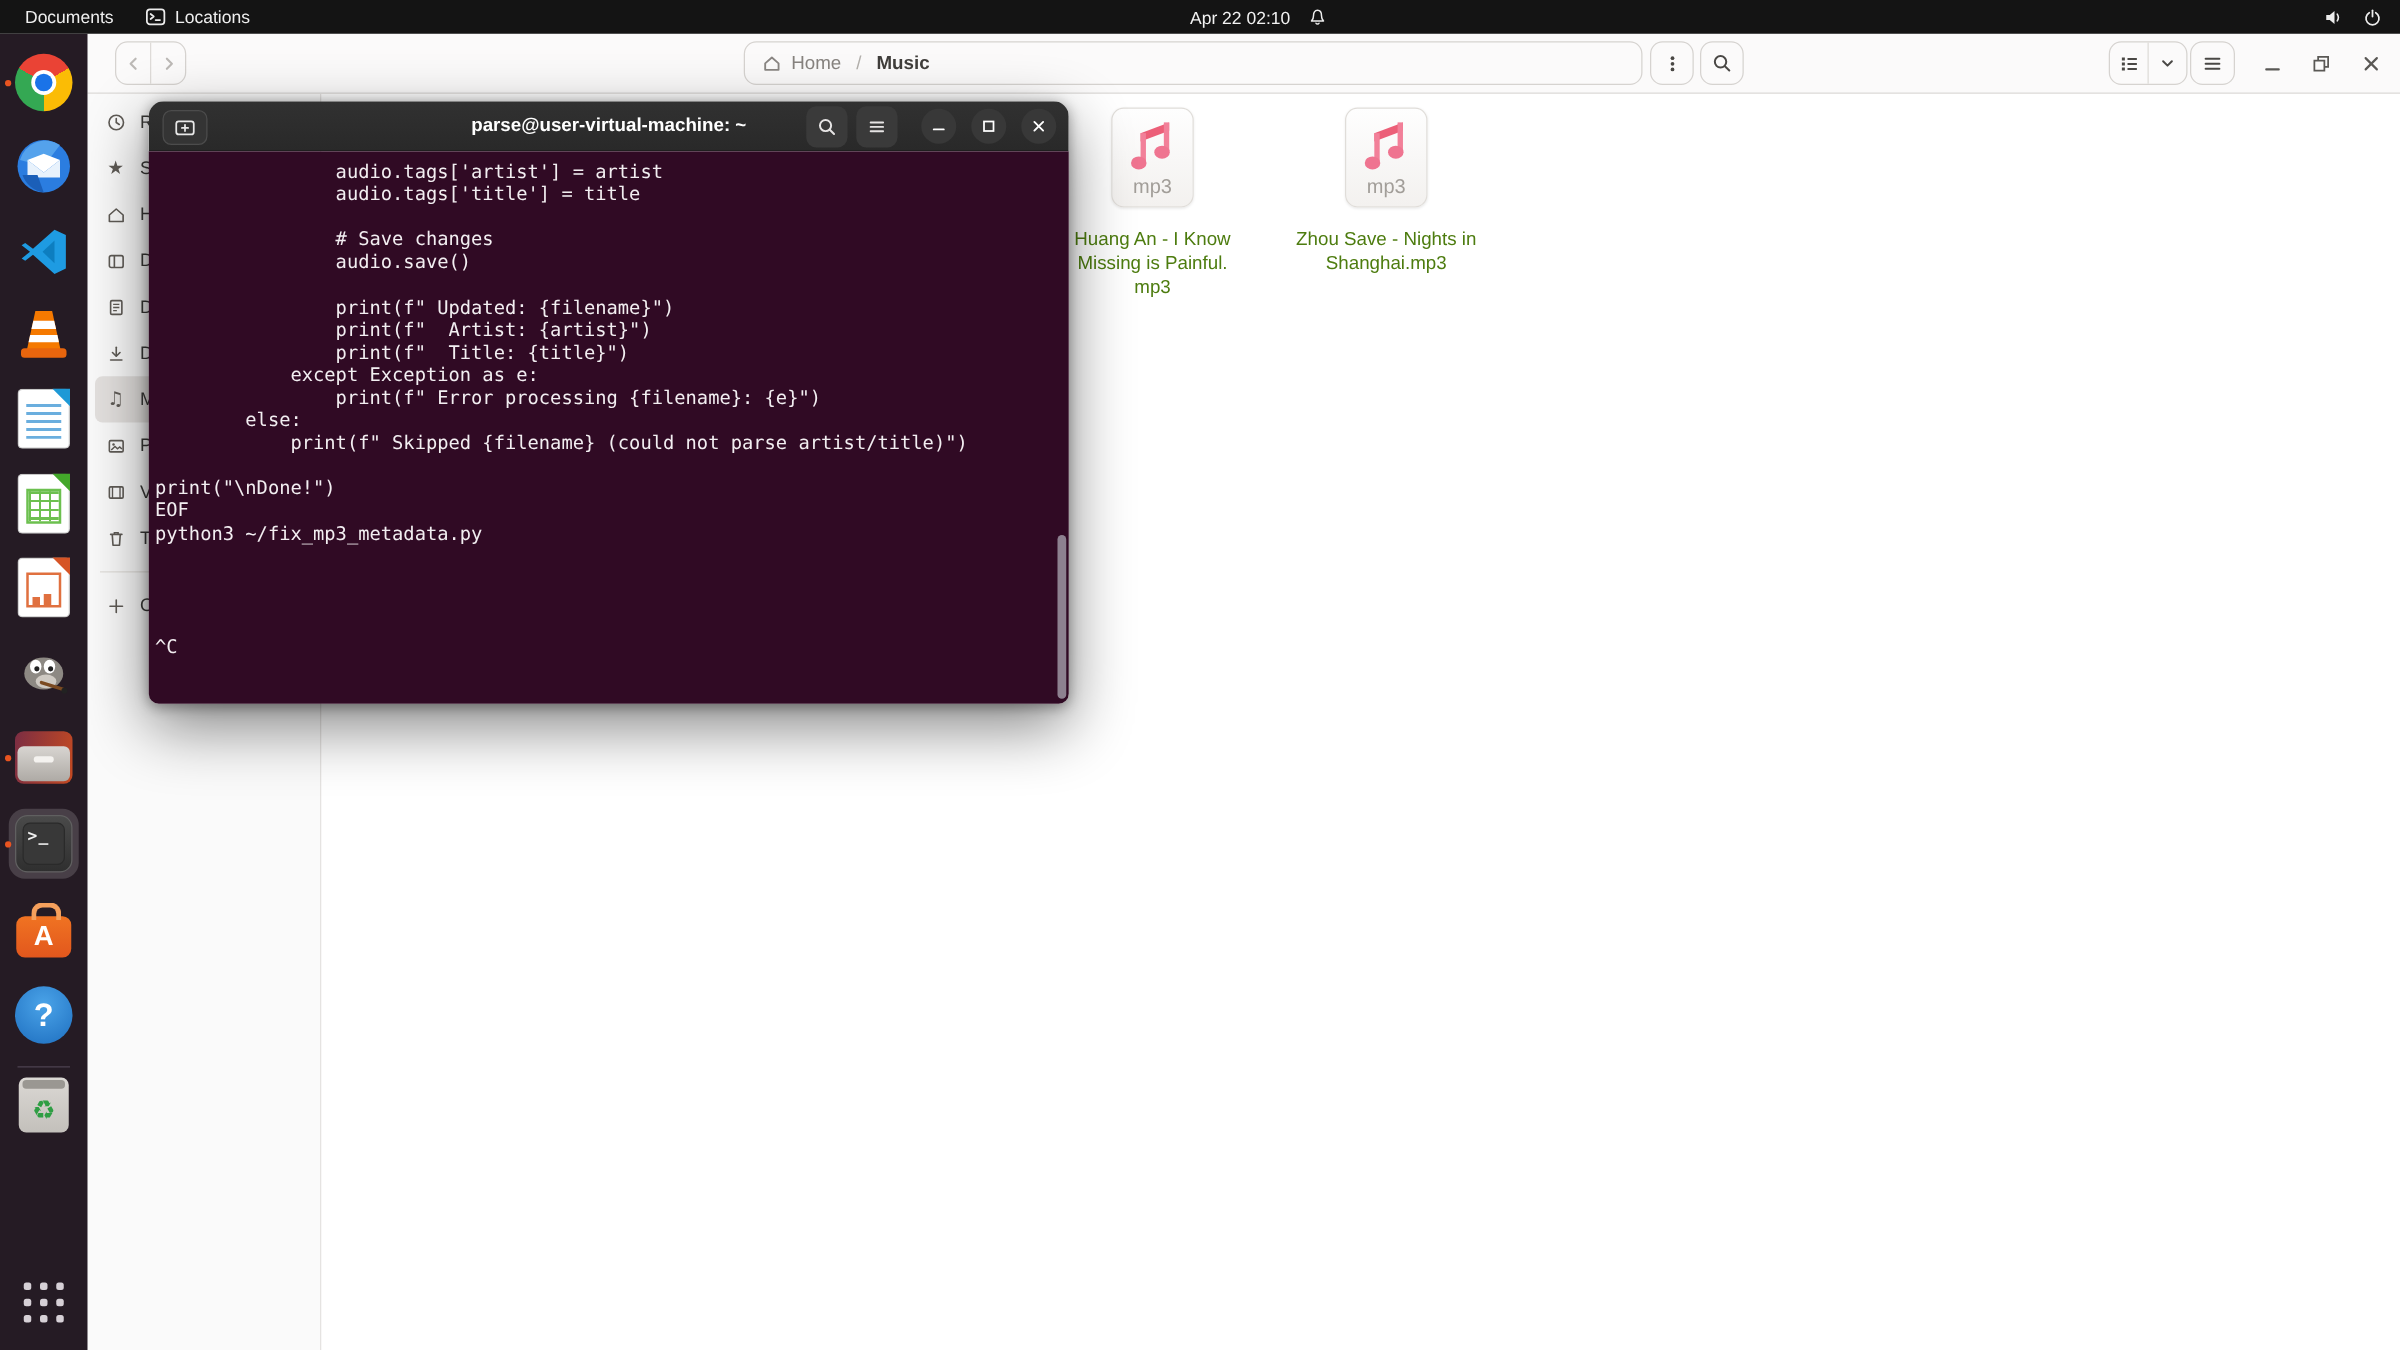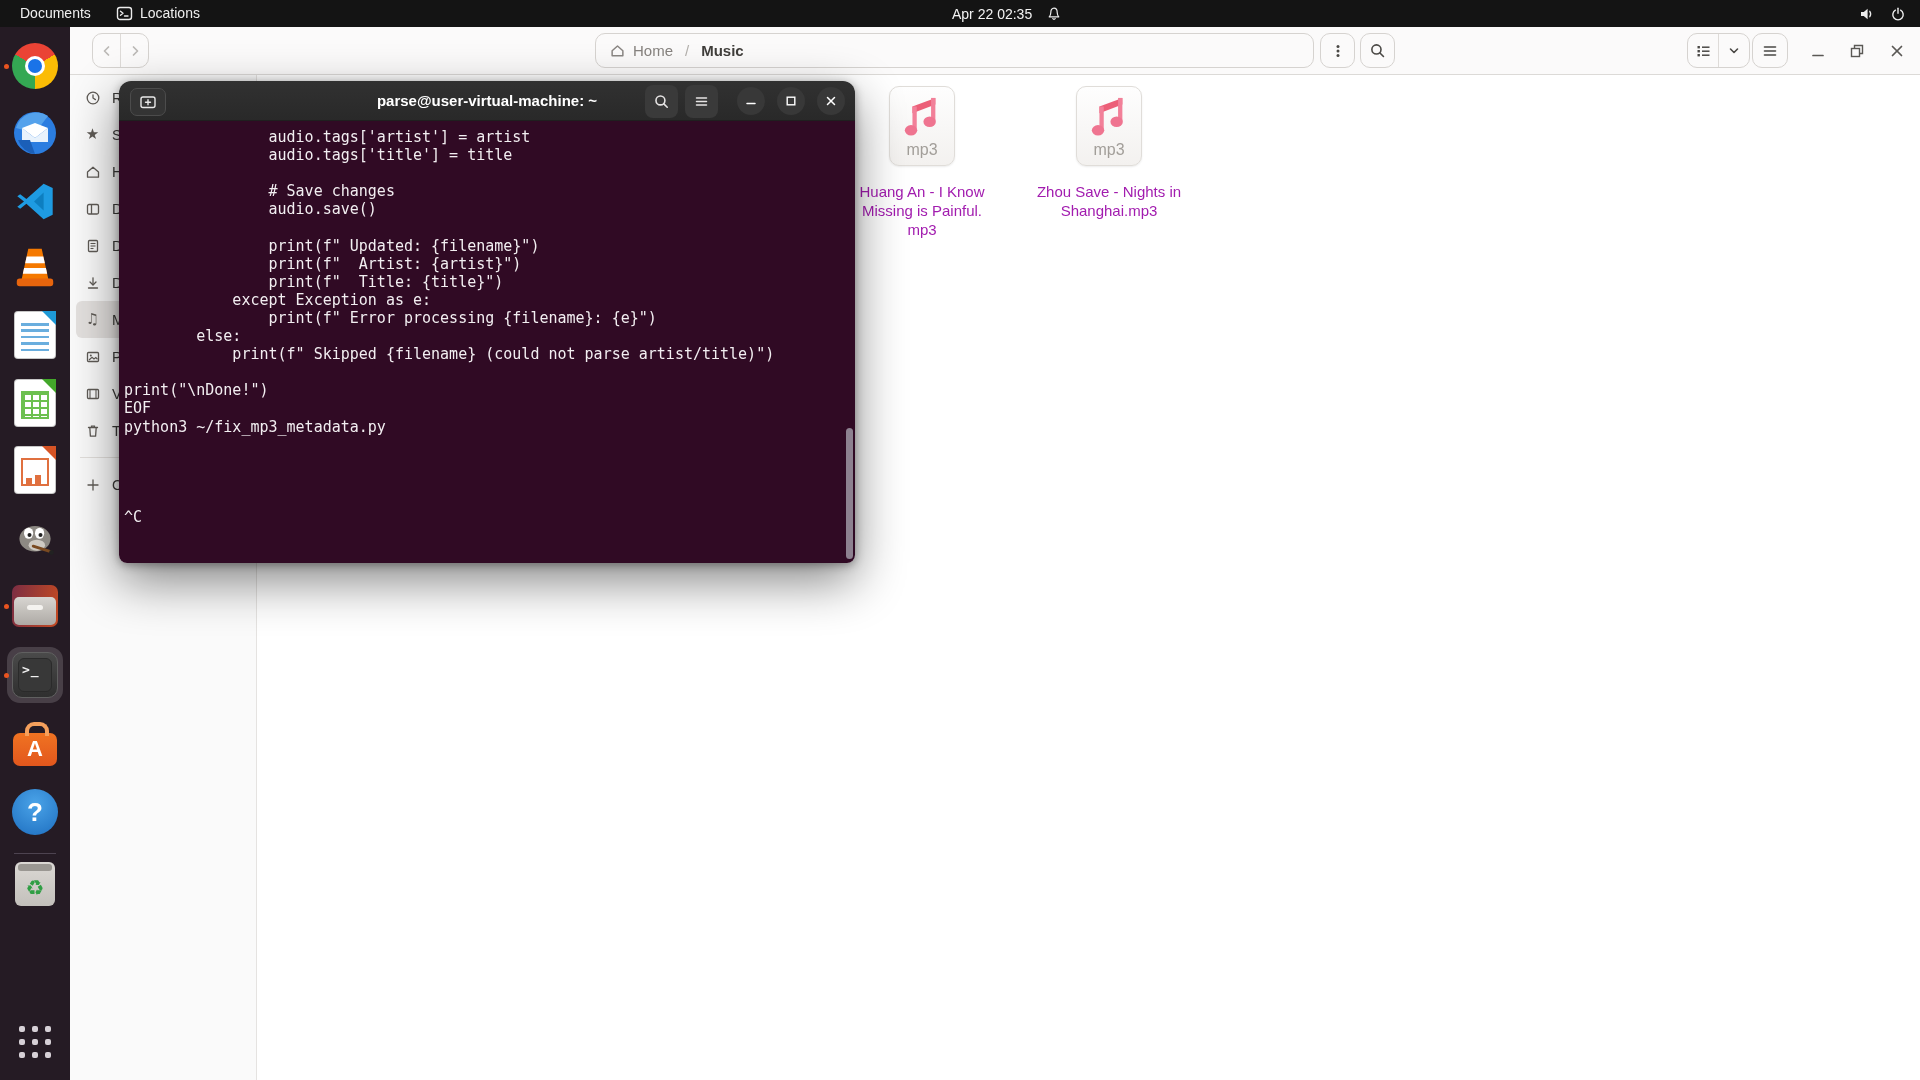--- a/index.html
+++ b/index.html
@@ -83,21 +83,21 @@
   .srow .sic{width:17px;flex:none;display:flex;justify-content:center;color:#5f5b56;}
   .srow.sel{background:#e4e1df;}
   .side-div{height:1px;background:#e2dfdc;margin:8px 10px;}
   .uni-ic{font-family:"DejaVu Sans",sans-serif;font-size:15px;line-height:1;color:#5f5b56;}
 
   .fm-content{position:absolute;left:246px;top:76px;width:1662px;height:1004px;background:#ffffff;z-index:4;}
   .file-item{position:absolute;top:10px;width:172px;text-align:center;}
   .fi-1{left:590px;} .fi-2{left:777px;}
   .mp3card{width:66px;height:80px;margin:0 auto;border:1px solid #e0ddd9;border-radius:10px;background:linear-gradient(180deg,#fefefe,#f3f1ef);box-shadow:0 1px 2px rgba(0,0,0,.08);position:relative;display:flex;justify-content:center;box-sizing:border-box;}
   .mp3badge{position:absolute;bottom:6px;left:0;right:0;text-align:center;font-size:16px;color:#a29e99;}
-  .file-label{margin-top:16px;font-size:15px;line-height:19px;color:#a21caf;white-space:pre-line;}
+  .file-label{margin-top:16px;font-size:15px;line-height:19px;color:#4d7c0f;white-space:pre-line;}
 
   
   .term{position:absolute;left:119px;top:81px;width:736px;height:482px;z-index:40;border-radius:12px 12px 8px 8px;box-shadow:0 18px 50px rgba(0,0,0,.48),0 2px 10px rgba(0,0,0,.35);}
   .term-tb{position:absolute;left:0;top:0;right:0;height:40px;background:linear-gradient(#313131,#292929);border-radius:12px 12px 0 0;border-bottom:1px solid #1f1f1f;box-sizing:border-box;}
   .term-title{position:absolute;left:0;right:0;top:0;height:40px;line-height:40px;text-align:center;color:#ffffff;font-size:15px;font-weight:bold;}
   .newtab{position:absolute;left:11px;top:7px;width:34px;height:26px;border:1px solid #4c4c4c;border-radius:7px;background:#343434;display:flex;align-items:center;justify-content:center;}
   .t-sq{position:absolute;top:4px;width:33px;height:33px;border-radius:8px;background:#3a3a3a;display:flex;align-items:center;justify-content:center;}
   .t-search{left:526px;} .t-menu{left:566px;}
   .t-cir{position:absolute;top:6px;width:28px;height:28px;border-radius:50%;background:#383838;display:flex;align-items:center;justify-content:center;}
   .t-min{left:618px;} .t-max{left:658px;} .t-close{left:698px;}
@@ -117,21 +117,21 @@
     <span>
       <svg width="17" height="17" viewBox="0 0 17 17">
           <rect x="1.5" y="2.5" width="14" height="12" rx="2.5" fill="none" stroke="#ececec" stroke-width="1.4"></rect>
           <path d="M4.5 6.2 L7 8.2 L4.5 10.2" fill="none" stroke="#ececec" stroke-width="1.4" stroke-linecap="round" stroke-linejoin="round"></path>
           <line x1="8.5" y1="11" x2="12" y2="11" stroke="#ececec" stroke-width="1.4" stroke-linecap="round"></line>
         </svg>
     </span>
     <span class="lbl">Locations</span>
   </div>
   <div class="clockwrap">
-    <span class="clock">Apr 22 02:35</span>
+    <span class="clock">Apr 22 02:10</span>
     <span>
       <svg width="16" height="16" viewBox="0 0 16 16">
           <path d="M8 2.2 C5.8 2.2 4.8 4.1 4.8 6.5 C4.8 9.2 3.8 10.2 3.2 10.8 H12.8 C12.2 10.2 11.2 9.2 11.2 6.5 C11.2 4.1 10.2 2.2 8 2.2 Z" fill="none" stroke="#ececec" stroke-width="1.2" stroke-linejoin="round"></path>
           <path d="M6.8 12.6 a1.3 1.1 0 0 0 2.4 0" fill="none" stroke="#ececec" stroke-width="1.2" stroke-linecap="round"></path>
         </svg>
     </span>
   </div>
   <div class="sysicons">
     <span>
       <svg width="17" height="16" viewBox="0 0 17 16">

